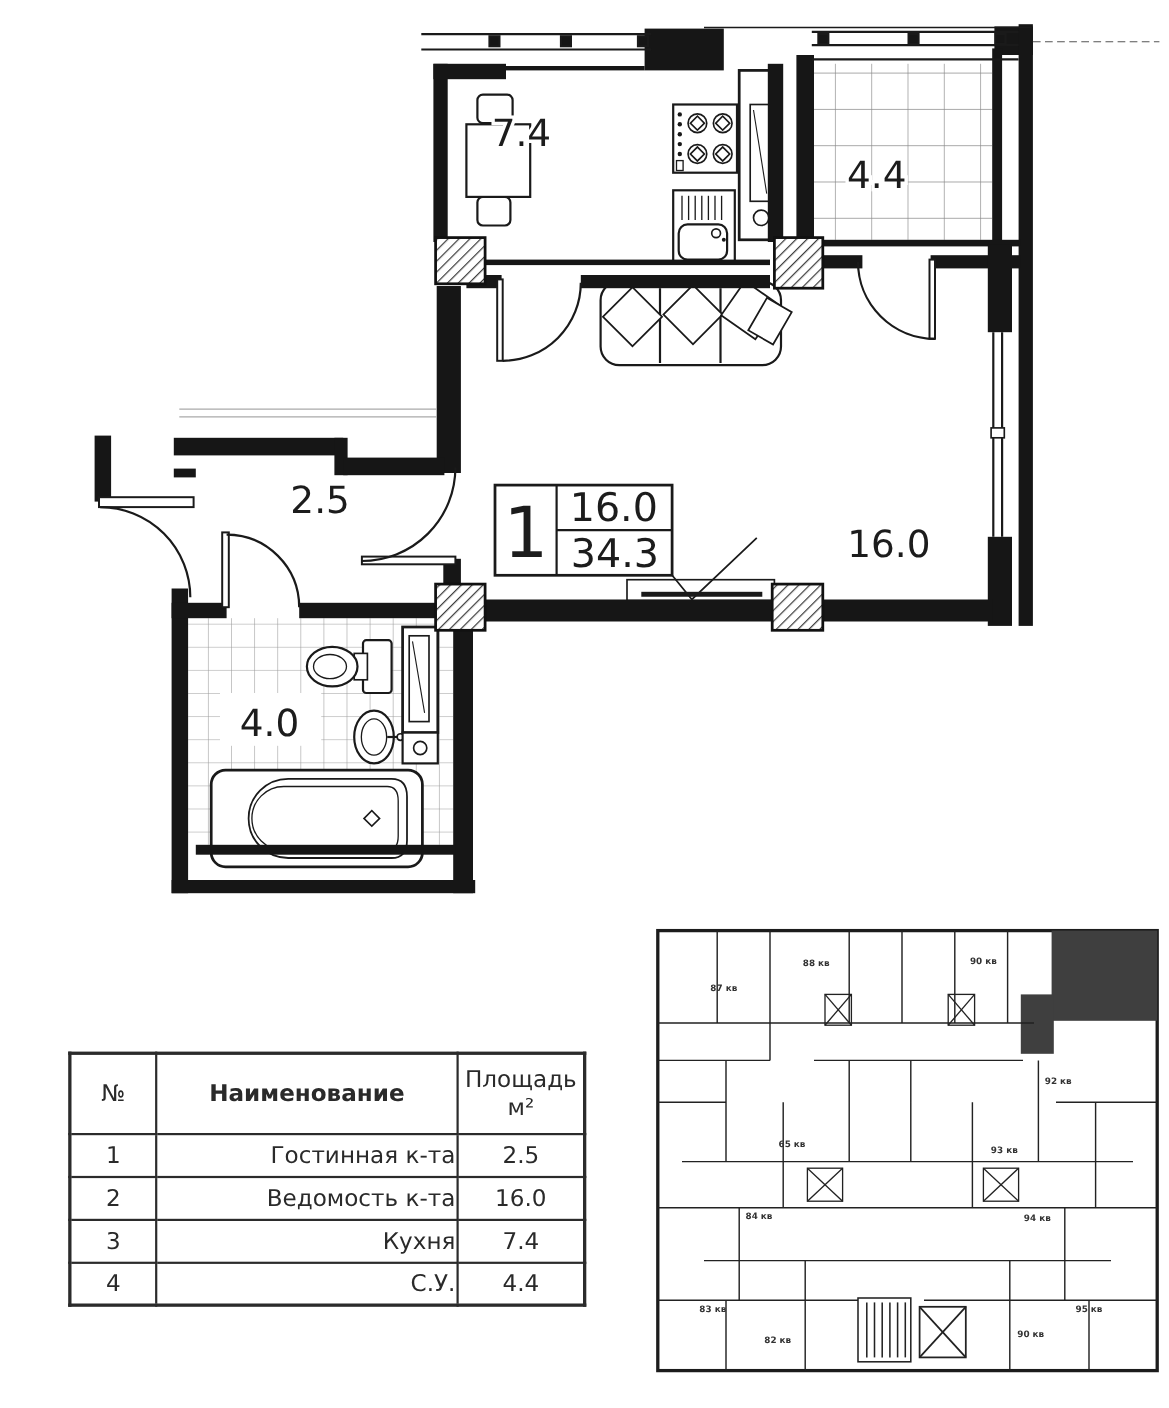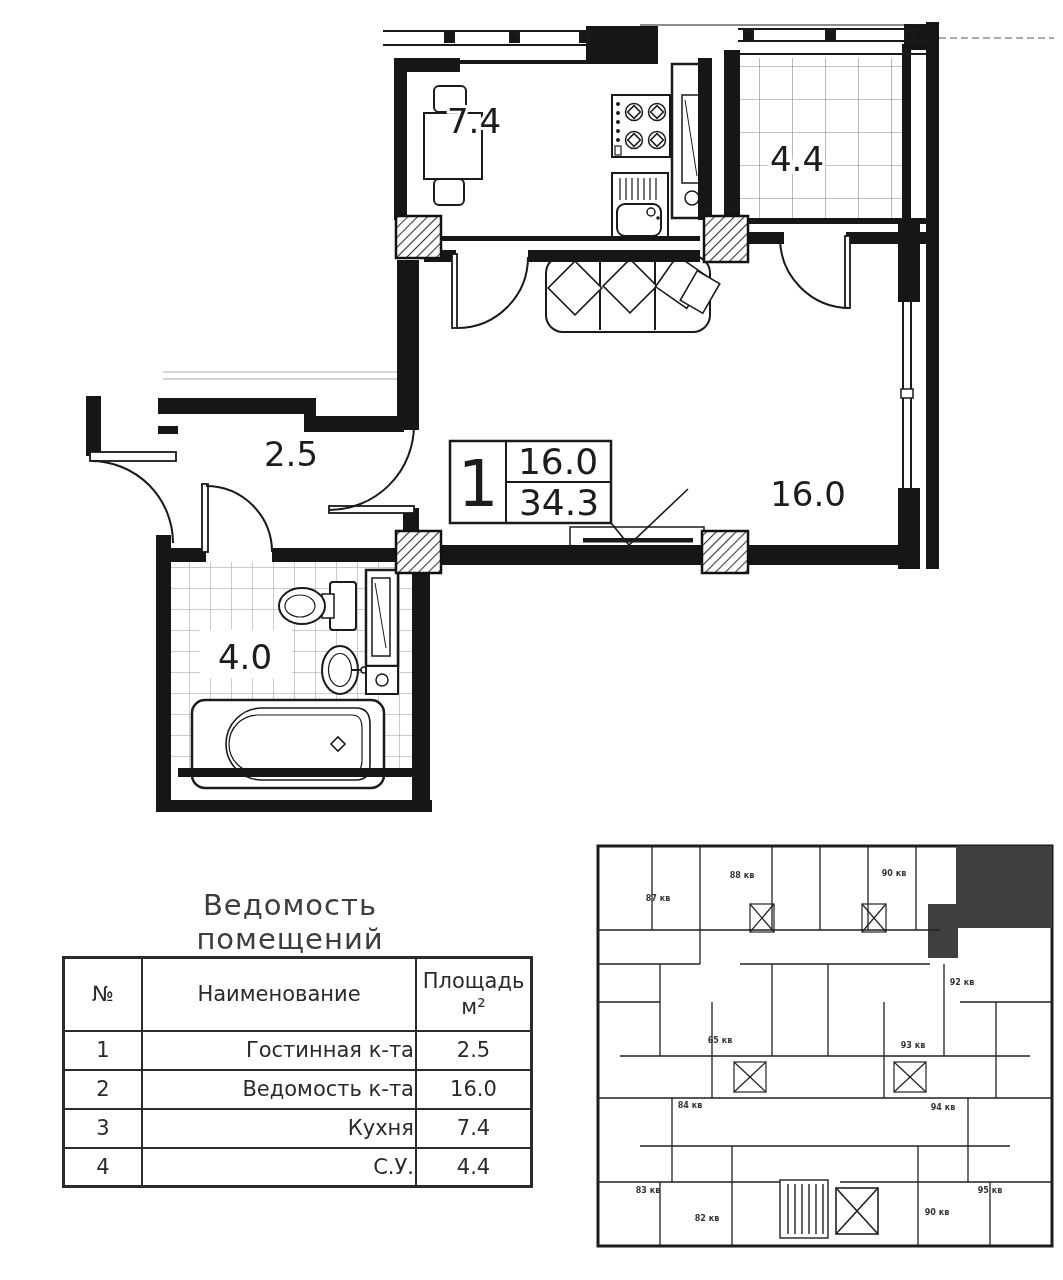--- a/index.html
+++ b/index.html
@@ -11,21 +11,21 @@
   .ibx{font-family:"DejaVu Sans",sans-serif;fill:#1c1c1c;text-anchor:middle;}
   .kpl{font-family:"DejaVu Sans",sans-serif;font-size:8px;font-weight:600;fill:#333;text-anchor:middle;}
   .schedule-title{position:absolute;left:110px;top:888px;width:360px;text-align:center;
        font-size:29px;letter-spacing:1px;color:#3d3d3d;}
   .schedule{position:absolute;left:62px;top:956px;width:455px;}
   table.room-table{border-collapse:collapse;width:455px;table-layout:fixed;
        font-size:21px;color:#2a2a2a;}
   table.room-table th,table.room-table td{border:2px solid #2b2b2b;}
   table.room-table{border:3px solid #2b2b2b;}
   th.c-num{width:74px;font-weight:400;}
-  th.c-name{width:270px;font-weight:400;}
+  th.c-name{width:270px;font-weight:700;}
   th.c-area{width:111px;font-weight:400;line-height:1.25;}
   tr.hdr{height:73px;}
   tr.row{height:39px;}
   td.t-num,td.t-area{text-align:center;}
   td.t-name{text-align:right;padding-left:24px;}
 </style>
 </head>
 <body>
 
 <div class="page">
@@ -288,21 +288,20 @@
     <text class="kpl" x="913" y="1048">93 кв</text>
     <text class="kpl" x="690" y="1108">84 кв</text>
     <text class="kpl" x="943" y="1110">94 кв</text>
     <text class="kpl" x="648" y="1193">83 кв</text>
     <text class="kpl" x="990" y="1193">95 кв</text>
     <text class="kpl" x="707" y="1221">82 кв</text>
     <text class="kpl" x="937" y="1215">90 кв</text>
   </g>
 </svg>
 
-<div class="schedule-title">Ведомость помещений</div>
 
 <div class="schedule">
   <table class="room-table">
     <tbody>
           <tr class="hdr">
       <th class="c-num">№</th>
       <th class="c-name">Наименование</th>
       <th class="c-area">
         <div>Площадь</div>
         <div>м²</div>

